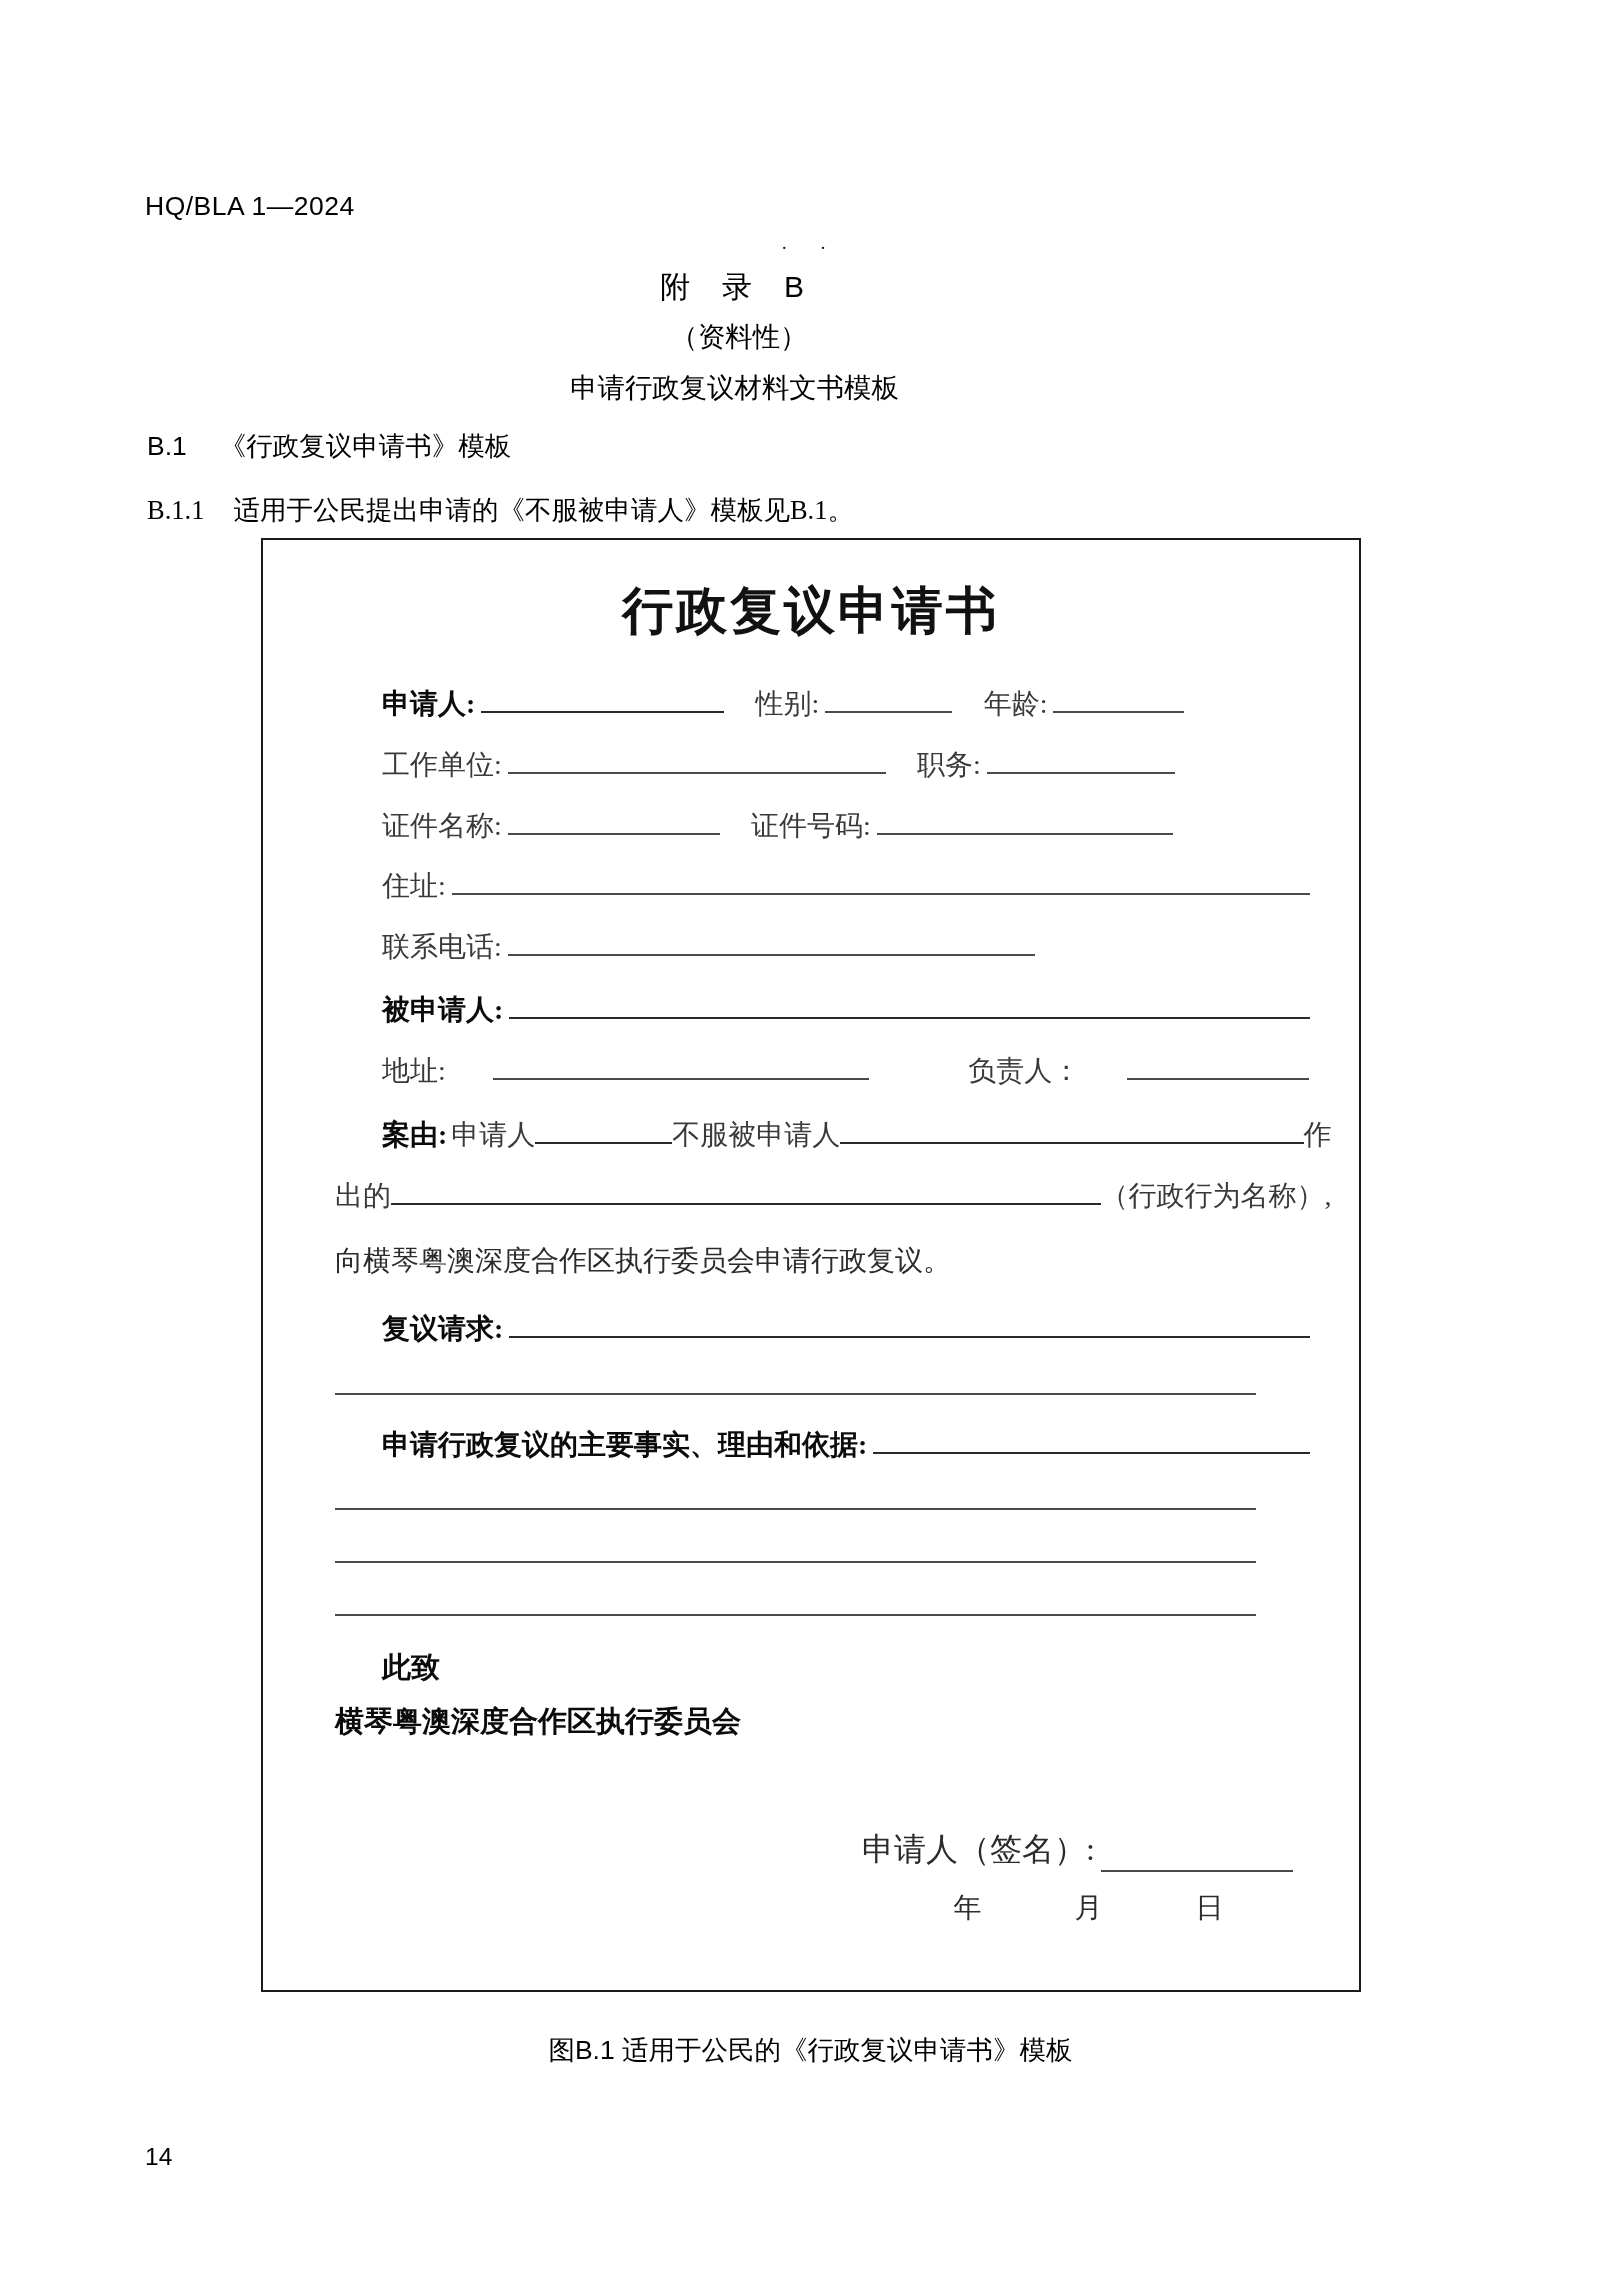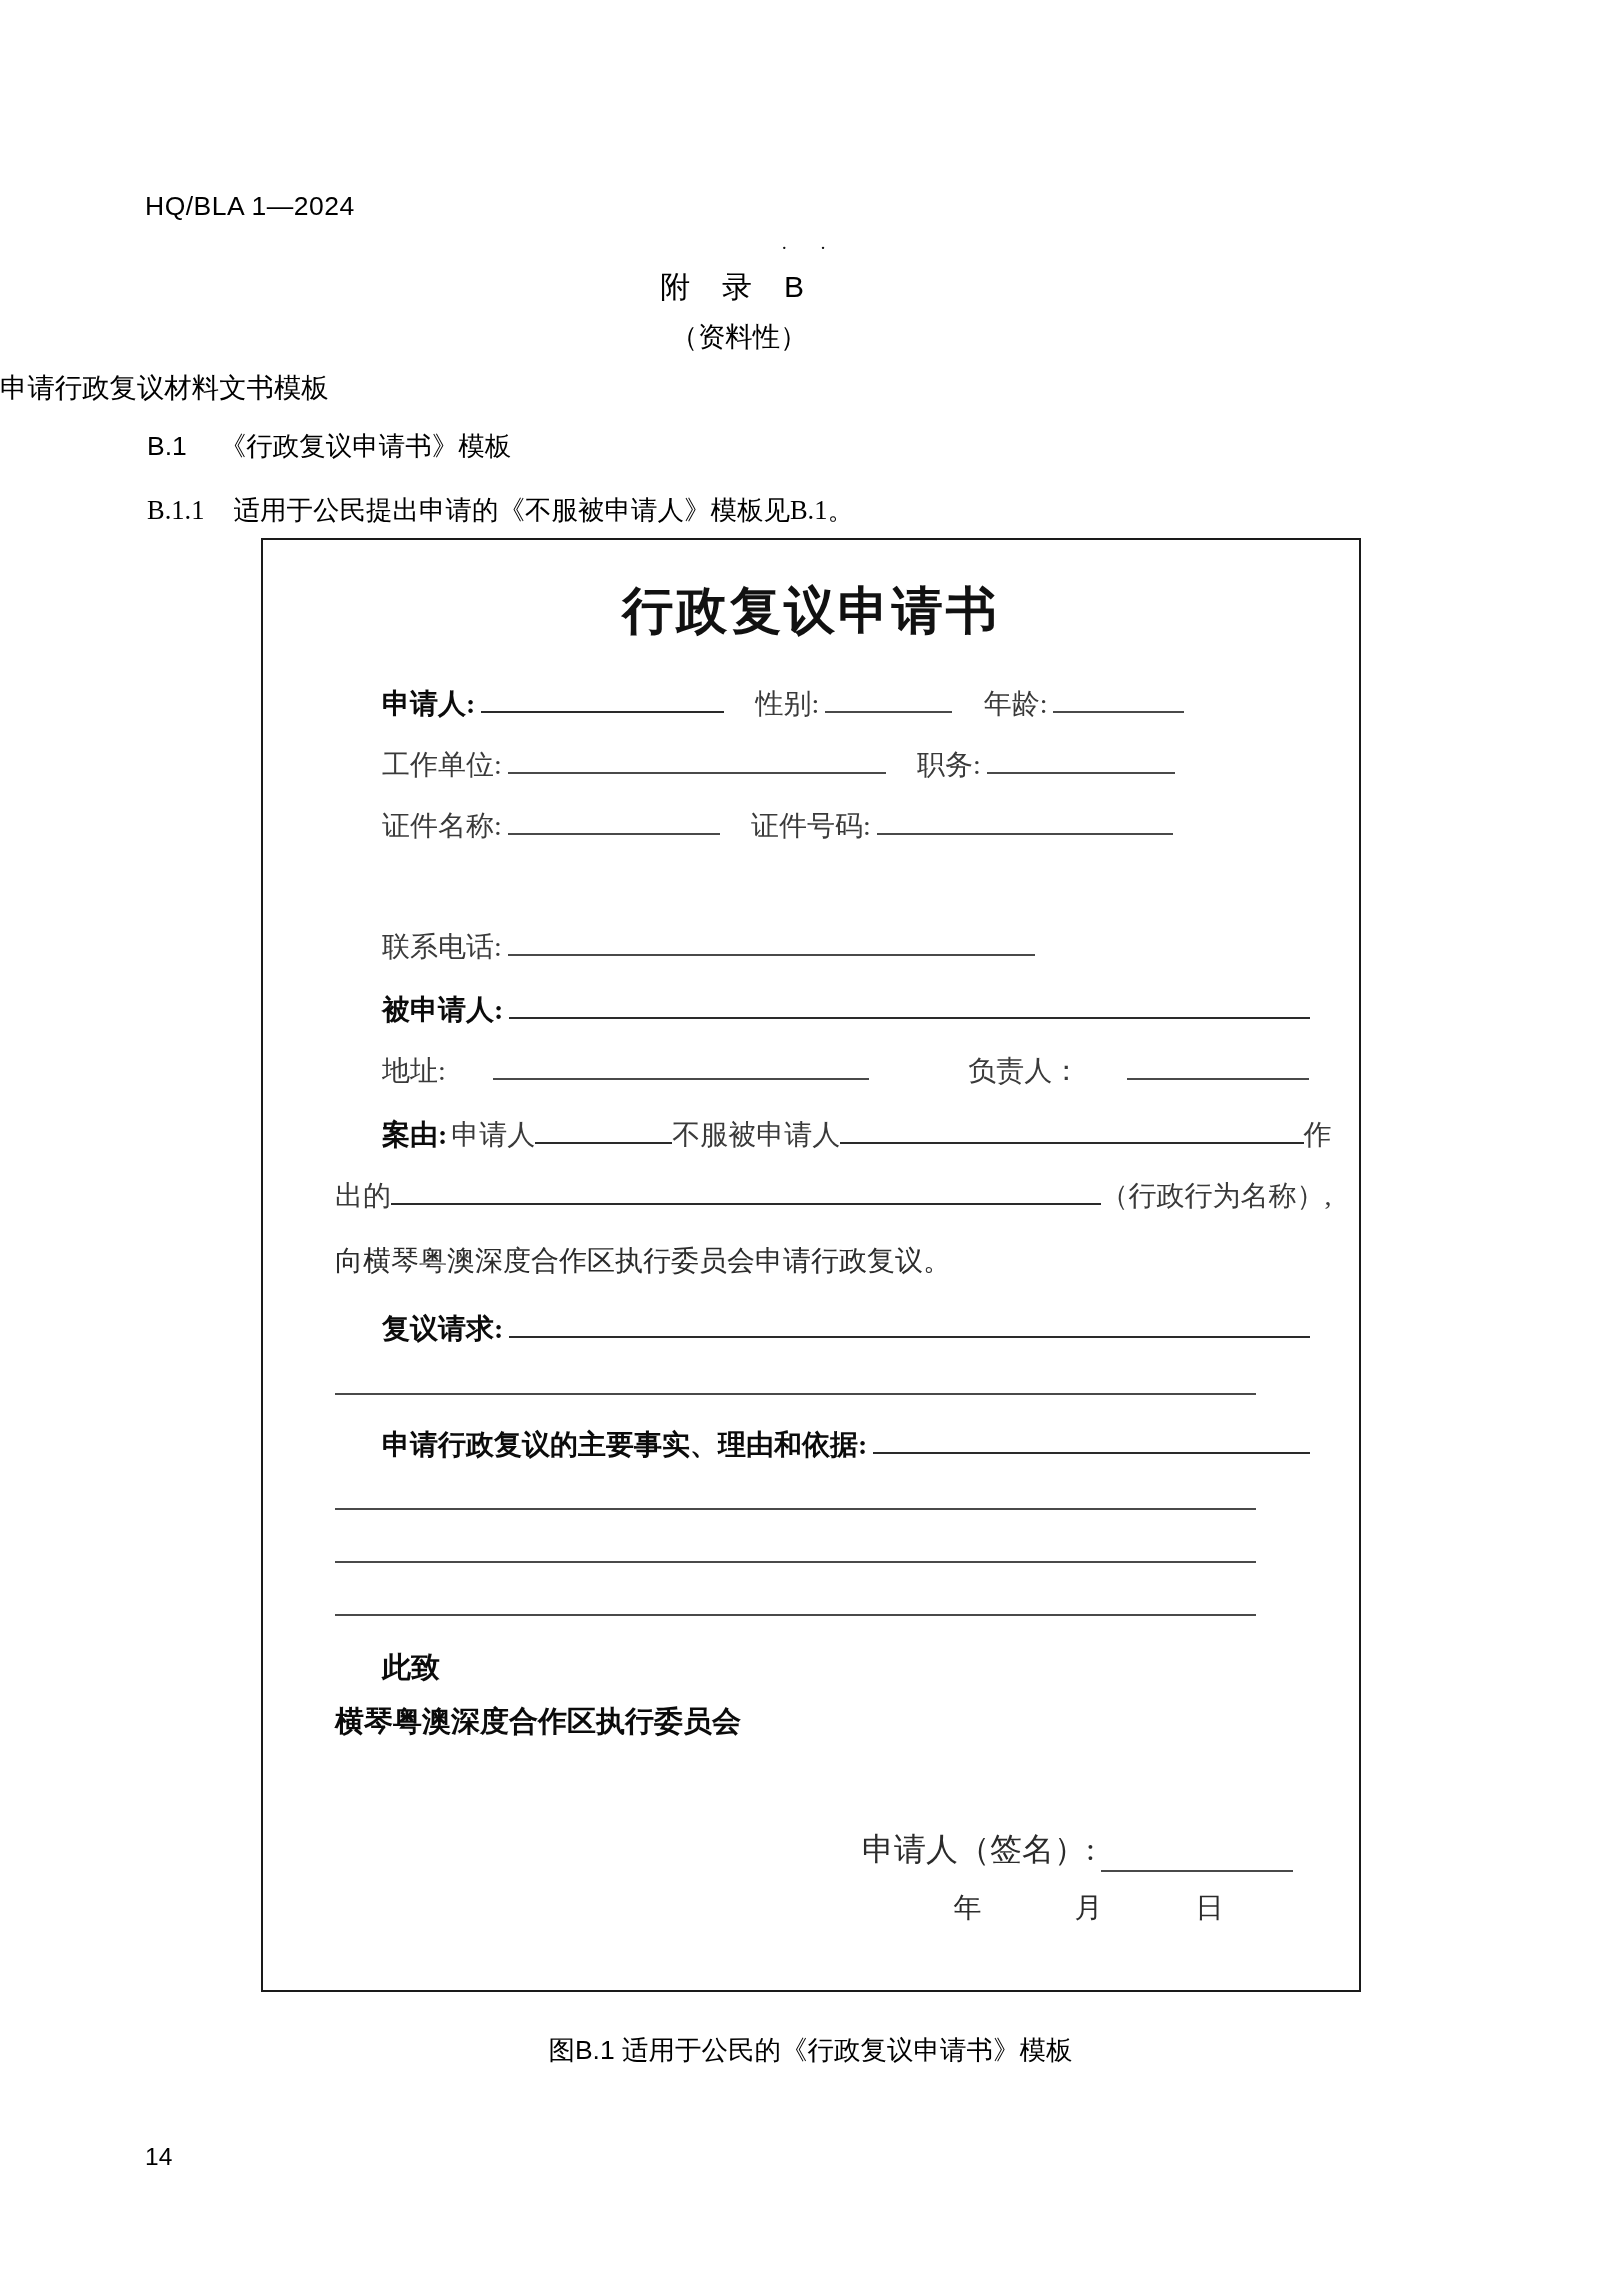--- a/index.html
+++ b/index.html
@@ -65,21 +65,21 @@
     text-align: center;
     font-family: "Liberation Sans", "DejaVu Sans", sans-serif;
     font-size: 27.4px;
     white-space: nowrap;
   }
   .annex-sub {
     position: absolute;
     left: 0;
     top: 370px;
     width: 1469px;
-    text-align: left;
+    text-align: center;
     font-family: Liberation Mono, monospace;
     font-size: 27.4px;
     white-space: nowrap;
   }
 
   
   .clause {
     position: absolute;
     left: 147px;
     font-family: "Liberation Sans", "DejaVu Sans", sans-serif;
@@ -272,20 +272,24 @@
       </div>
 
       <div class="frow indent" style="top:122px;">
         <span class="lbl">证件名称:</span>
         <span class="blank" style="width:212px;"></span>
         <span class="gap-m"></span>
         <span class="lbl">证件号码:</span>
         <span class="blank" style="width:296px;"></span>
       </div>
 
+      <div class="frow indent" style="top:182px;">
+        <span class="lbl">住址:</span>
+        <span class="blank grow" style="margin-right:21.6px;"></span>
+      </div>
 
       <div class="frow indent" style="top:243px;">
         <span class="lbl">联系电话:</span>
         <span class="blank" style="width:527px;"></span>
       </div>
 
       <div class="frow indent" style="top:306px;">
         <span class="lbl b">被申请人:</span>
         <span class="blank grow dark" style="margin-right:21.6px;"></span>
       </div>

